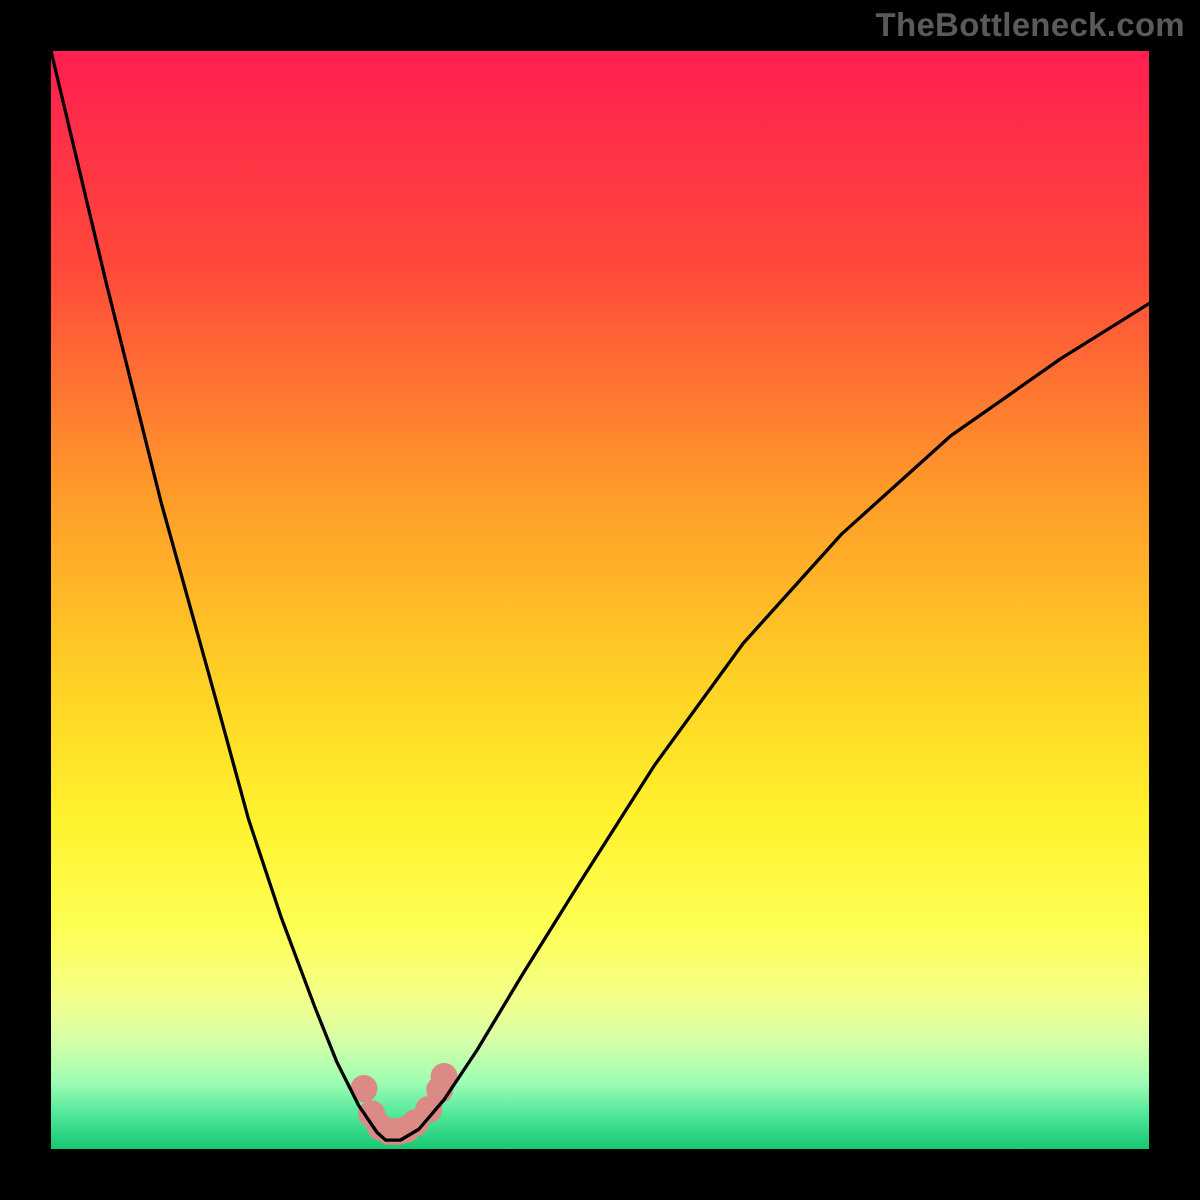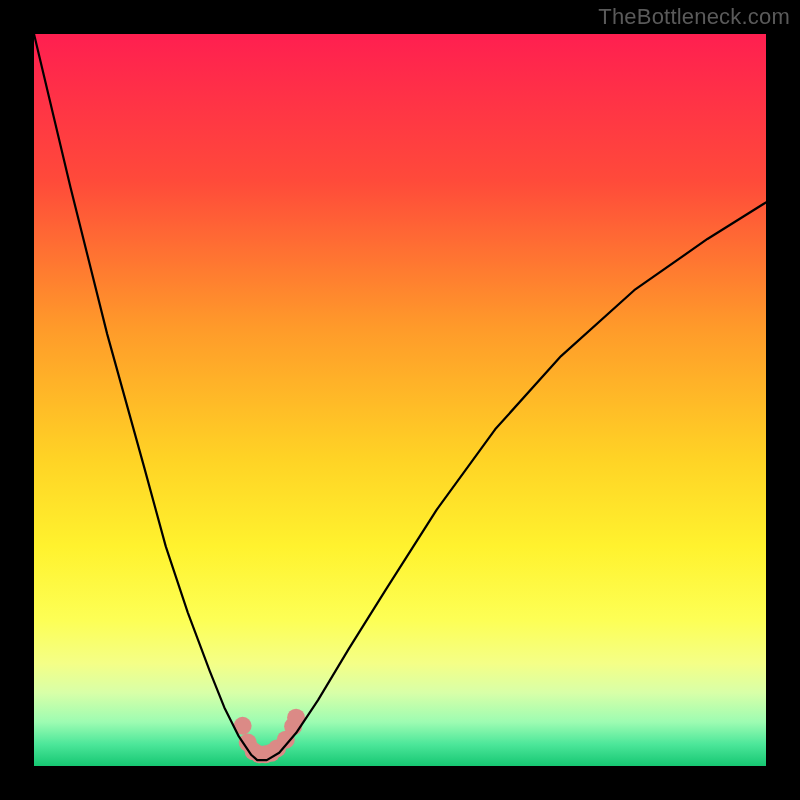--- a/index.html
+++ b/index.html
@@ -17,21 +17,21 @@
     height: 800px;
     background: #000;
   }
   .watermark {
     position: absolute;
     top: 4px;
     right: 10px;
     color: #5a5a5a;
     font-size: 22px;
     letter-spacing: 0.2px;
-    font-weight: 400;
+    font-weight: 700;
     margin-left: 12px;
   }
   .plot-wrap {
     position: absolute;
     left: 34px;
     top: 34px;
     width: 732px;
     height: 732px;
     background: #000;
   }

